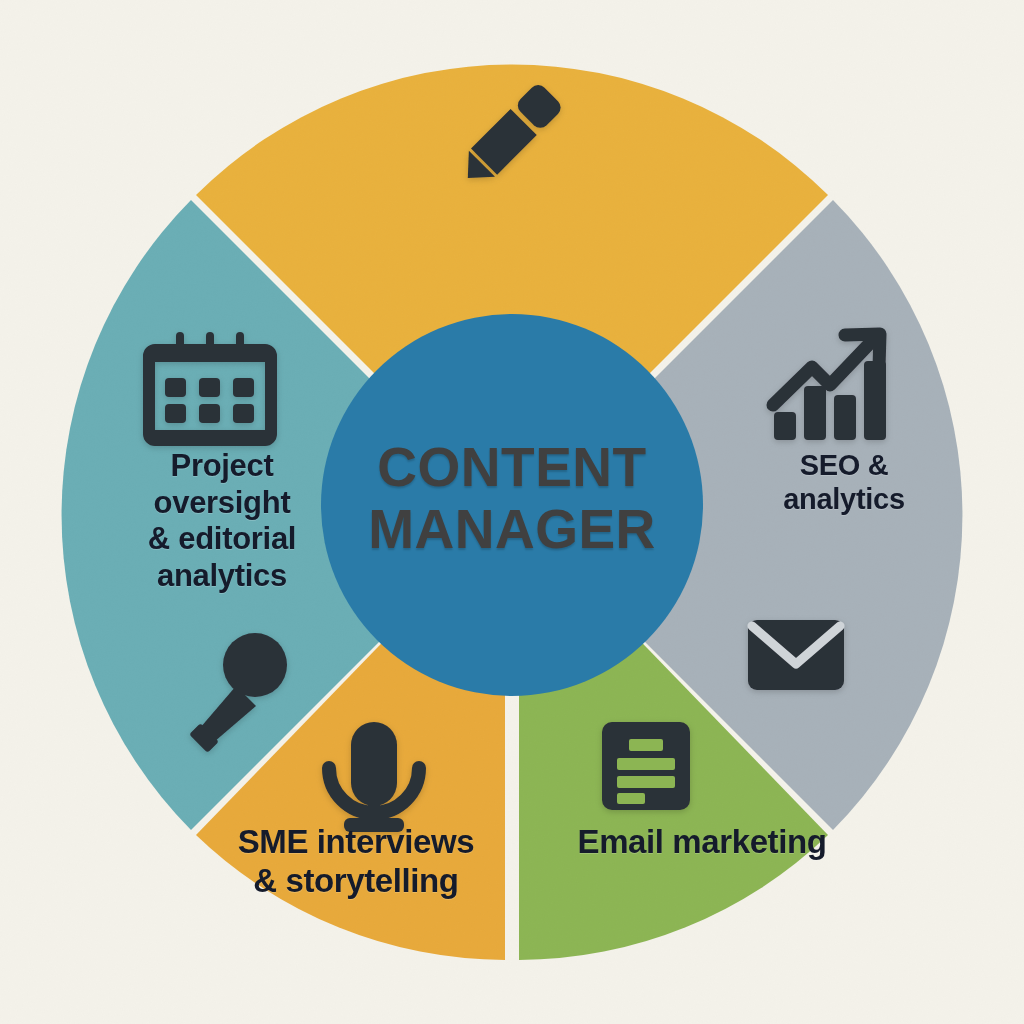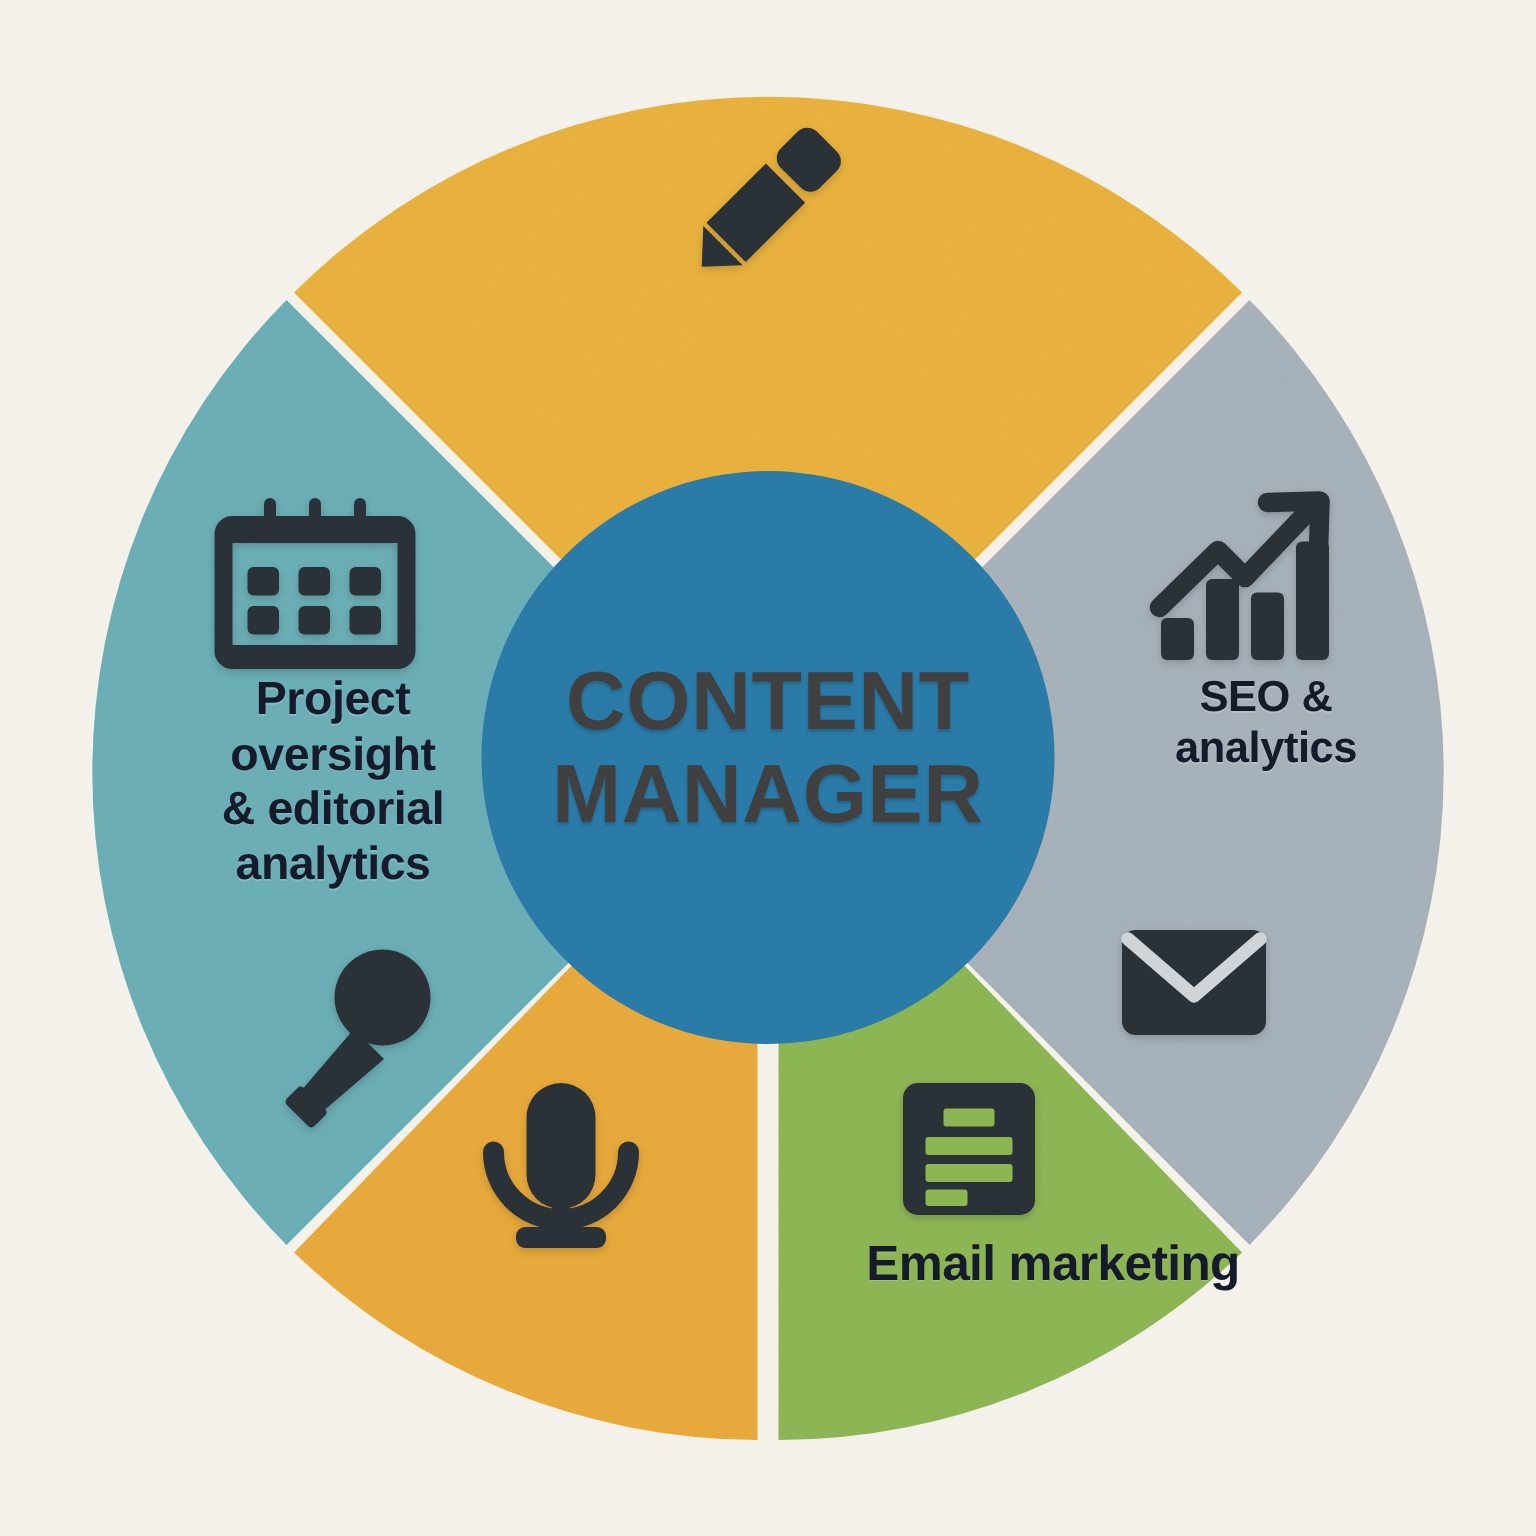--- a/index.html
+++ b/index.html
@@ -193,20 +193,24 @@
     <span>oversight</span><br>
     <span>&amp; editorial</span><br>
     <span>analytics</span>
   </div>
 
   <div class="seg-label" id="label-right">
     <span>SEO &amp;</span><br>
     <span>analytics</span><br>
   </div>
 
+  <div class="seg-label" id="label-bottom-left">
+    <span>SME interviews</span><br>
+    <span>&amp; storytelling</span>
+  </div>
 
   <div class="seg-label" id="label-bottom-right">
     <span>Email marketing</span><br>
   </div>
 
   <div class="hub-text">
     <span class="line">CONTENT</span>
     <span class="line">MANAGER</span>
   </div>
 

